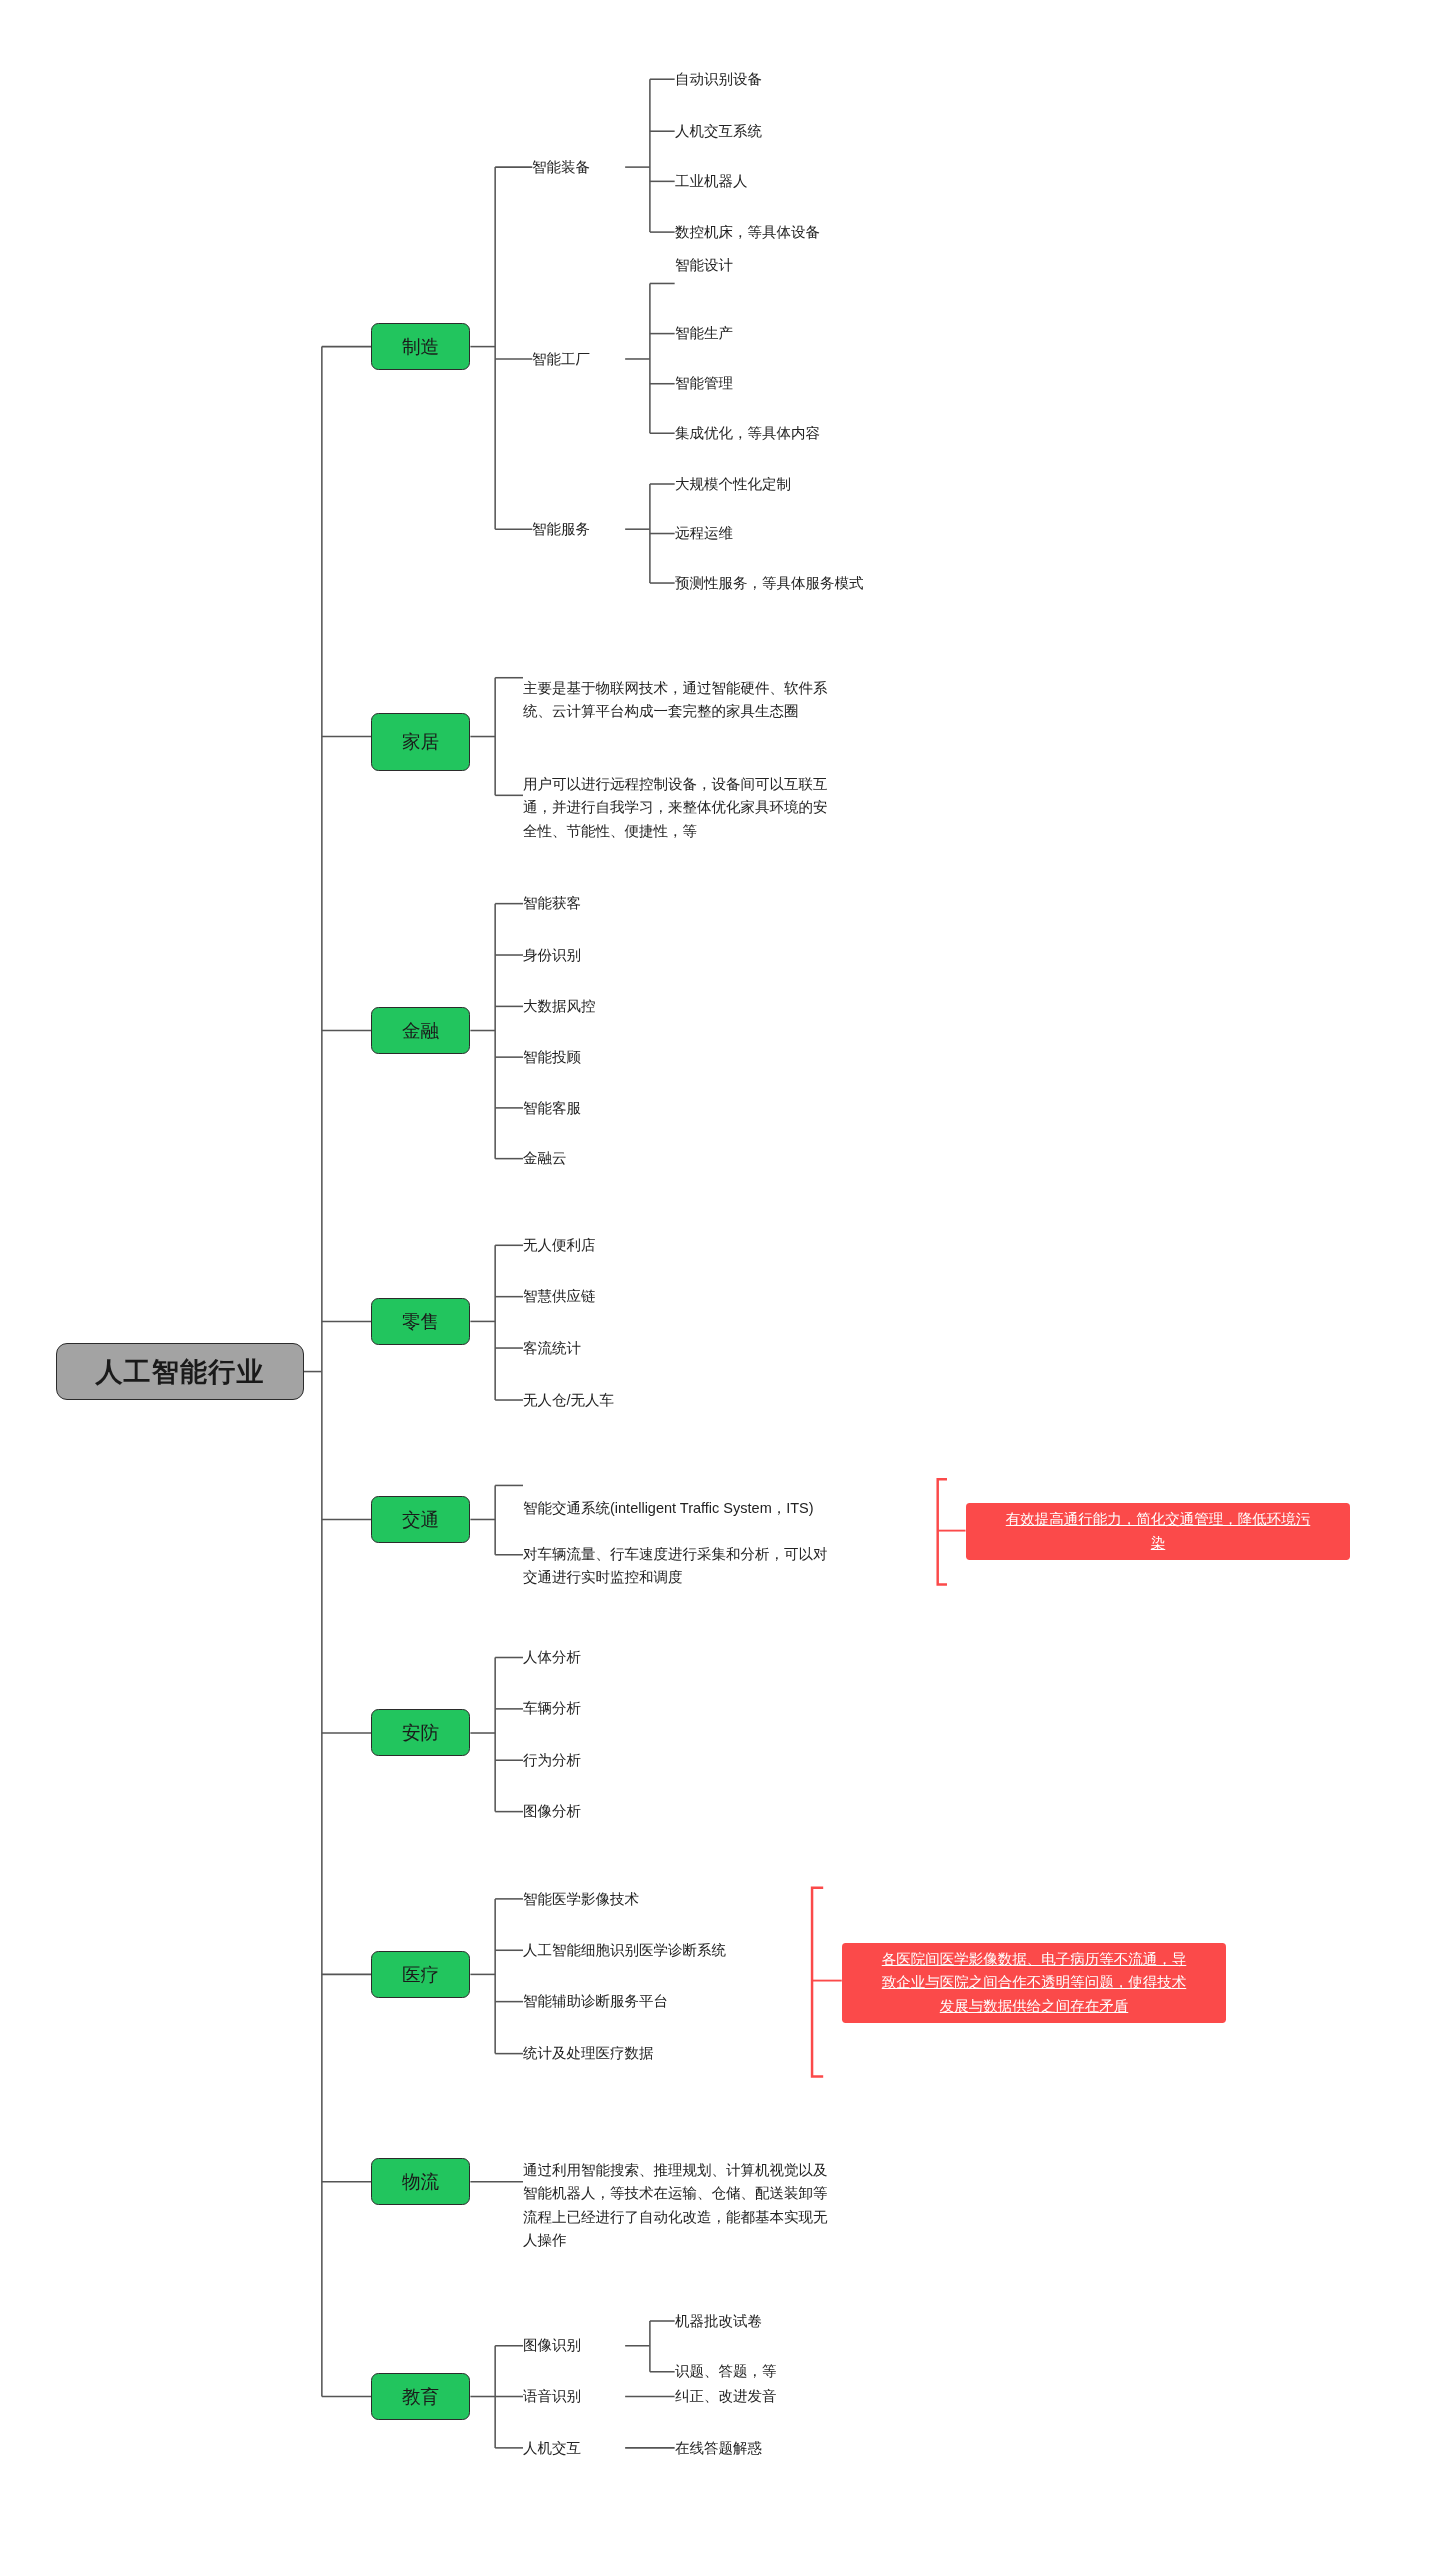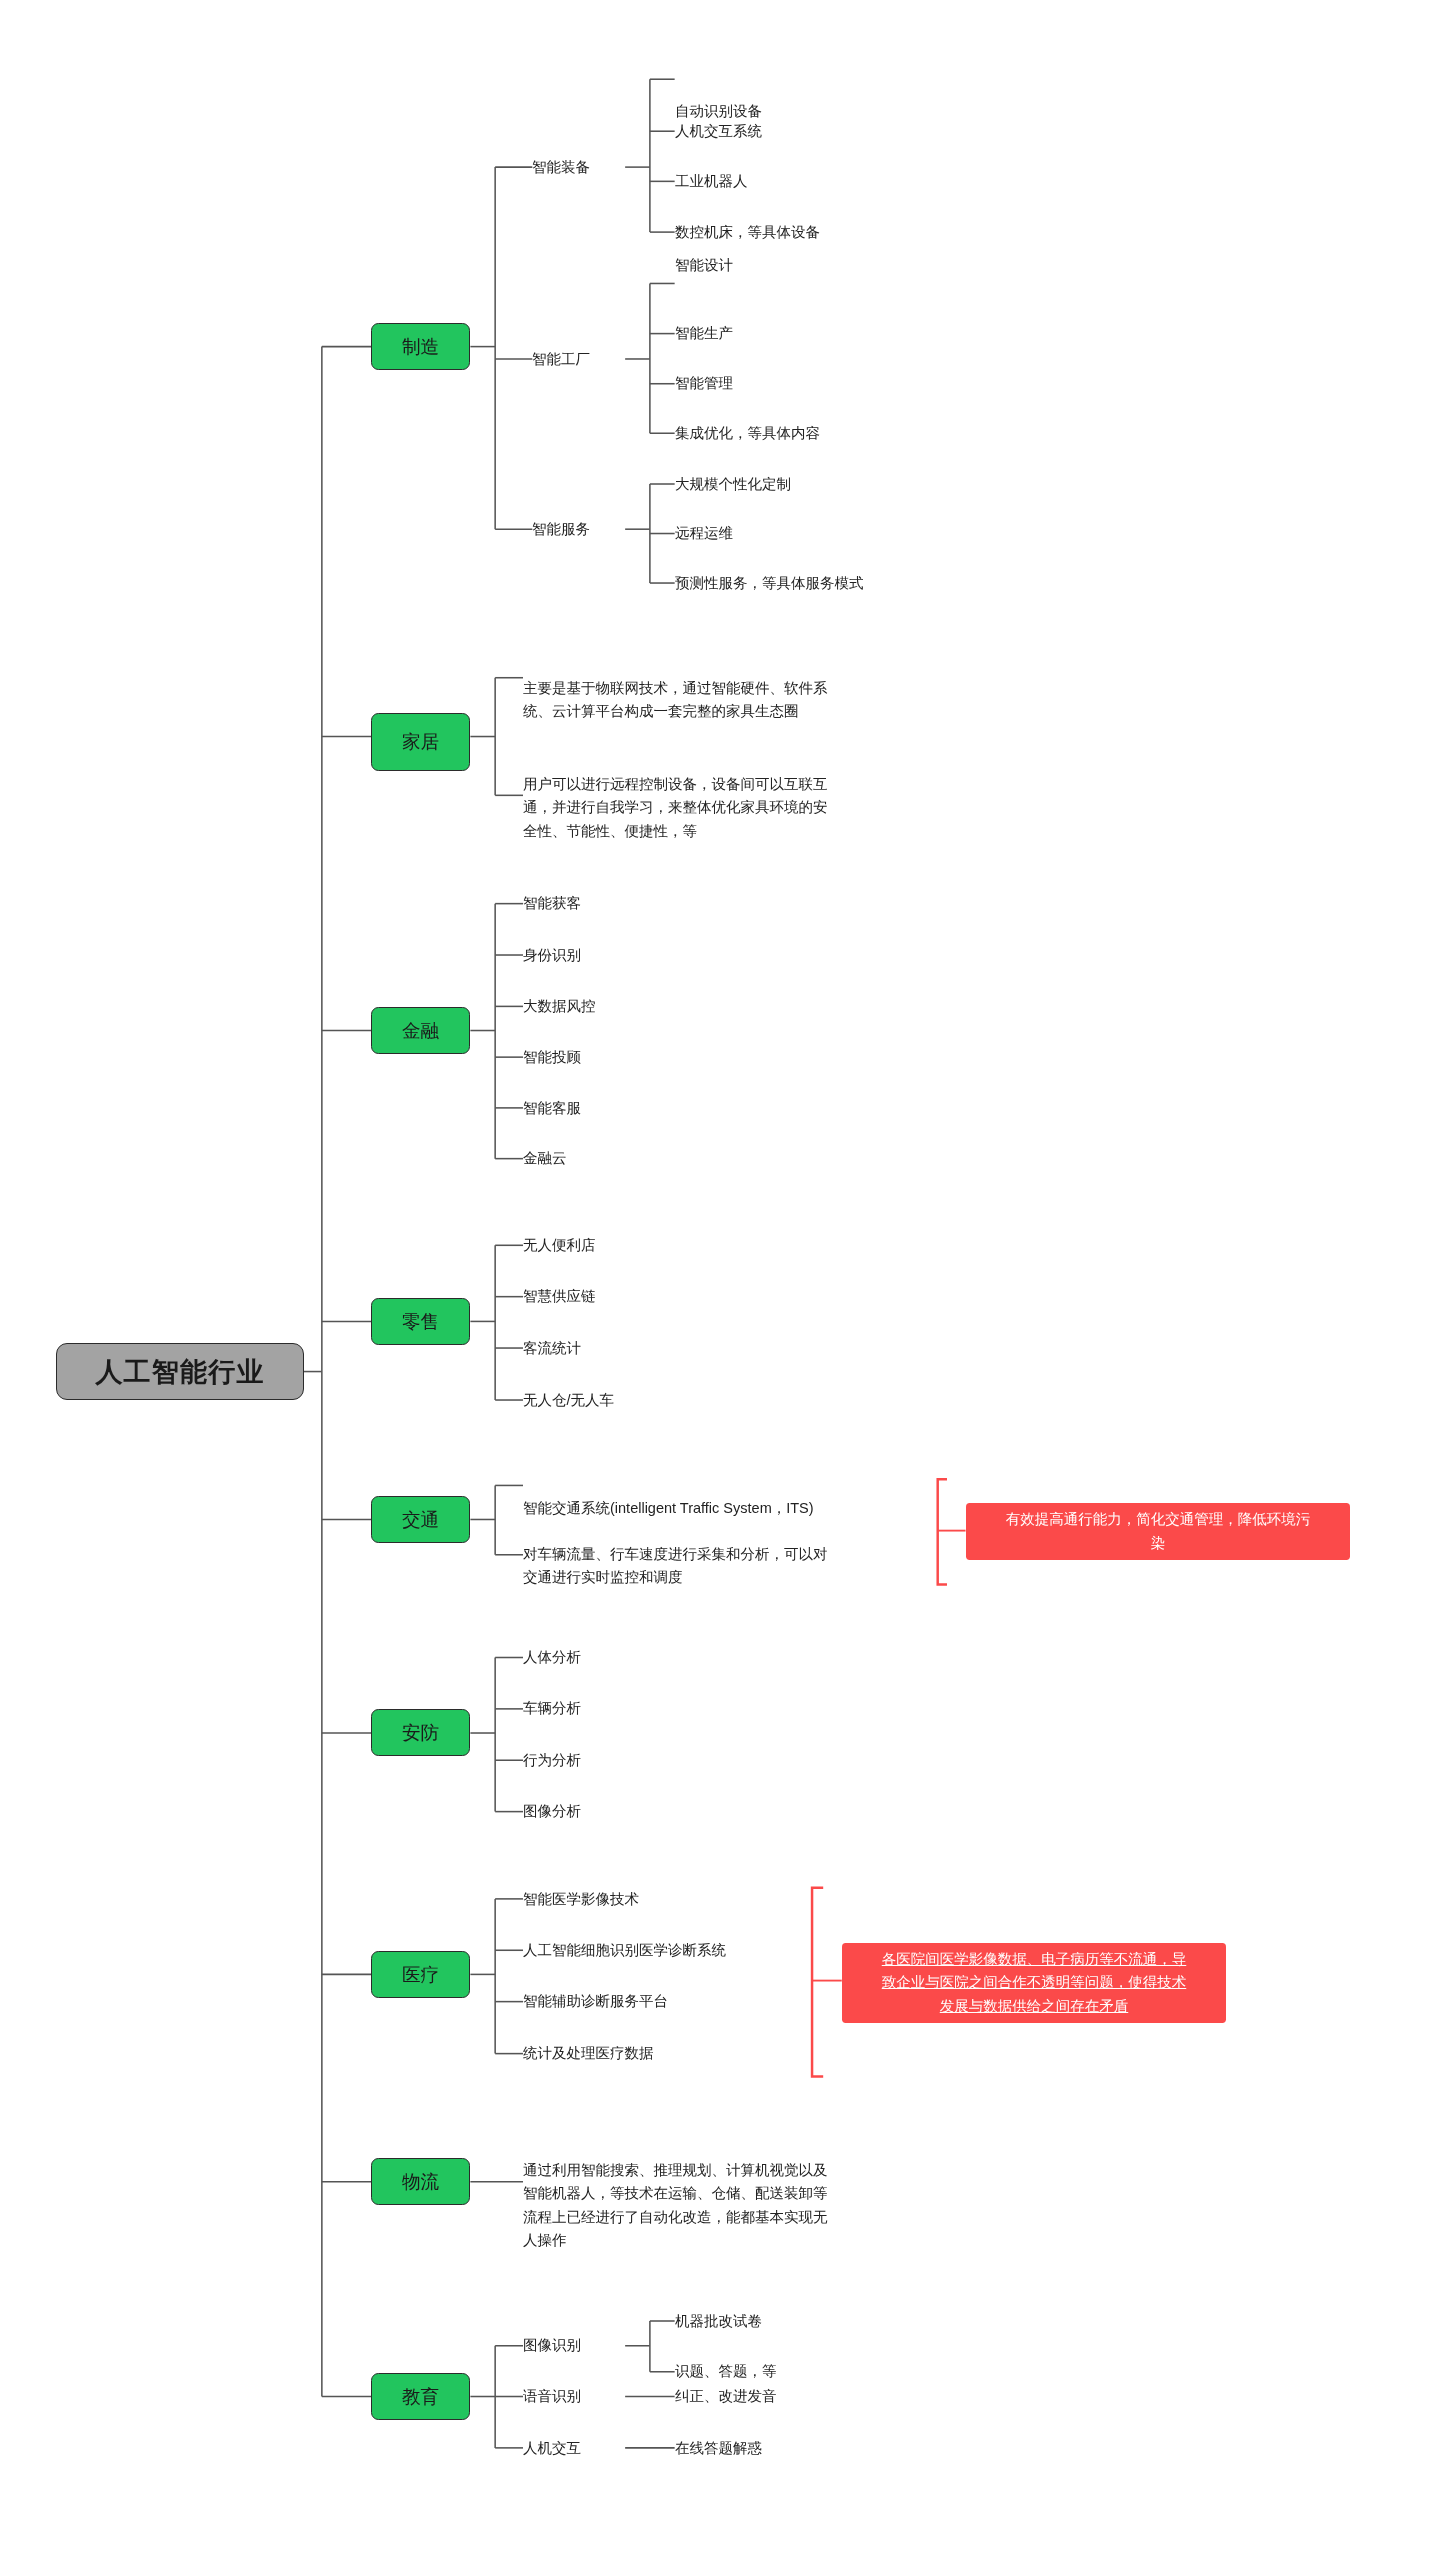--- a/index.html
+++ b/index.html
@@ -232,21 +232,21 @@
   <div class="node leaf" style="left:532px; top:155px; height:25px;">
     <span>智能装备</span>
   </div>
   <div class="node leaf" style="left:532px; top:347px; height:25px;">
     <span>智能工厂</span>
   </div>
   <div class="node leaf" style="left:532px; top:517px; height:25px;">
     <span>智能服务</span>
   </div>
 
-  <div class="node leaf" style="left:675px; top:67px; height:25px;margin-top:32px;">
+  <div class="node leaf" style="left:675px; top:67px; height:25px;">
     <span>自动识别设备</span>
   </div>
   <div class="node leaf" style="left:675px; top:119px; height:25px;">
     <span>人机交互系统</span>
   </div>
   <div class="node leaf" style="left:675px; top:169px; height:25px;">
     <span>工业机器人</span>
   </div>
   <div class="node leaf" style="left:675px; top:220px; height:25px;">
     <span>数控机床，等具体设备</span>
@@ -318,21 +318,21 @@
   </div>
 
   <div class="node para" style="left:523px; top:1473px; width:421px;">
     <span>智能交通系统(intelligent Traffic System，ITS)</span>
   </div>
   <div class="node para" style="left:523px; top:1519px; width:421px;">
     <span>对车辆流量、行车速度进行采集和分析，可以对
 交通进行实时监控和调度</span>
   </div>
   <div class="node callout" style="left:966px; top:1503px; width:384px; height:57px;">
-    <span style="white-space:pre-line;">有效提高通行能力，简化交通管理，降低环境污
+    <span style="white-space:pre-line;text-decoration:underline;">有效提高通行能力，简化交通管理，降低环境污
 染</span>
   </div>
 
   <div class="node leaf" style="left:523px; top:1645px; height:25px;">
     <span>人体分析</span>
   </div>
   <div class="node leaf" style="left:523px; top:1696px; height:25px;">
     <span>车辆分析</span>
   </div>
   <div class="node leaf" style="left:523px; top:1748px; height:25px;">

